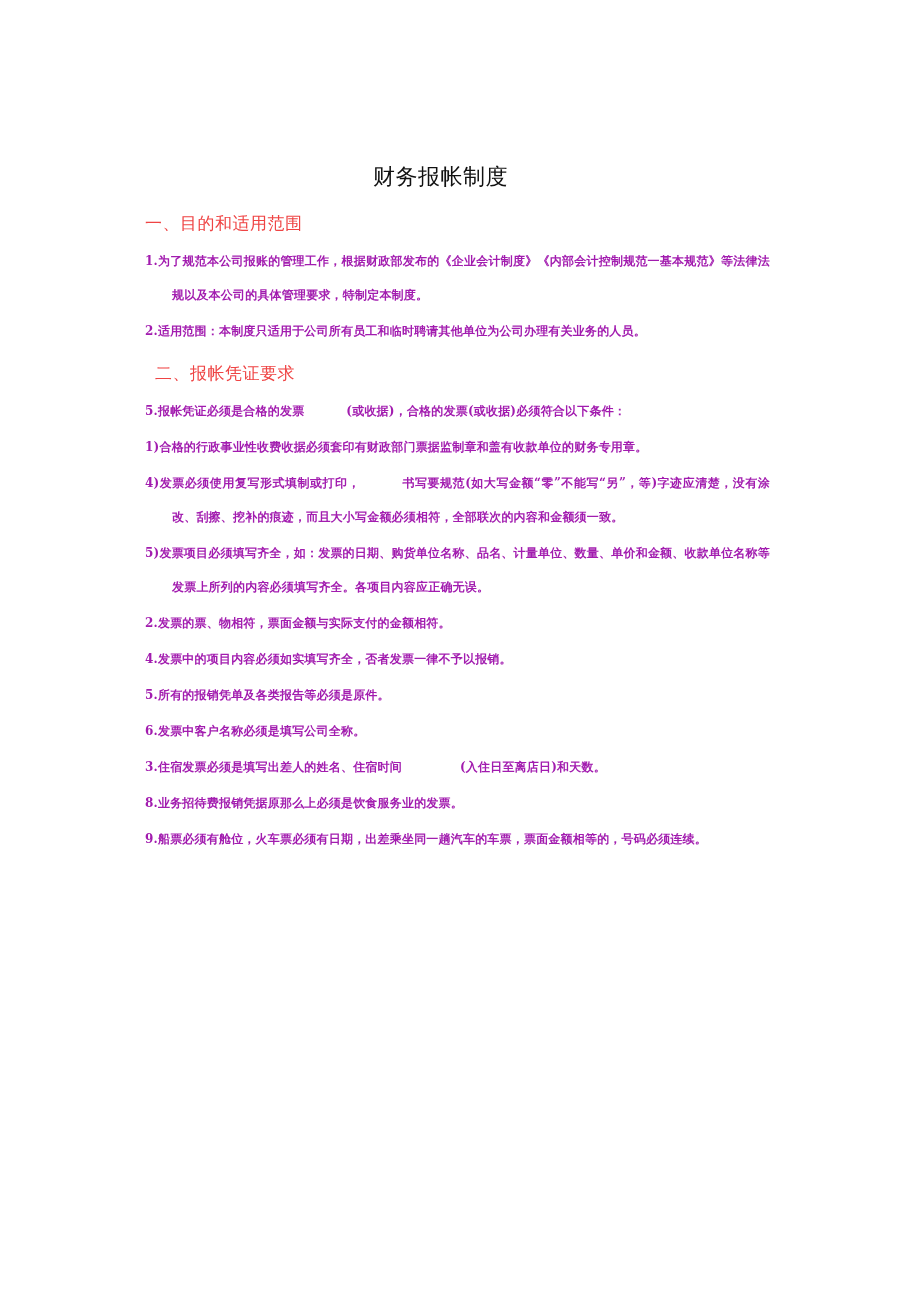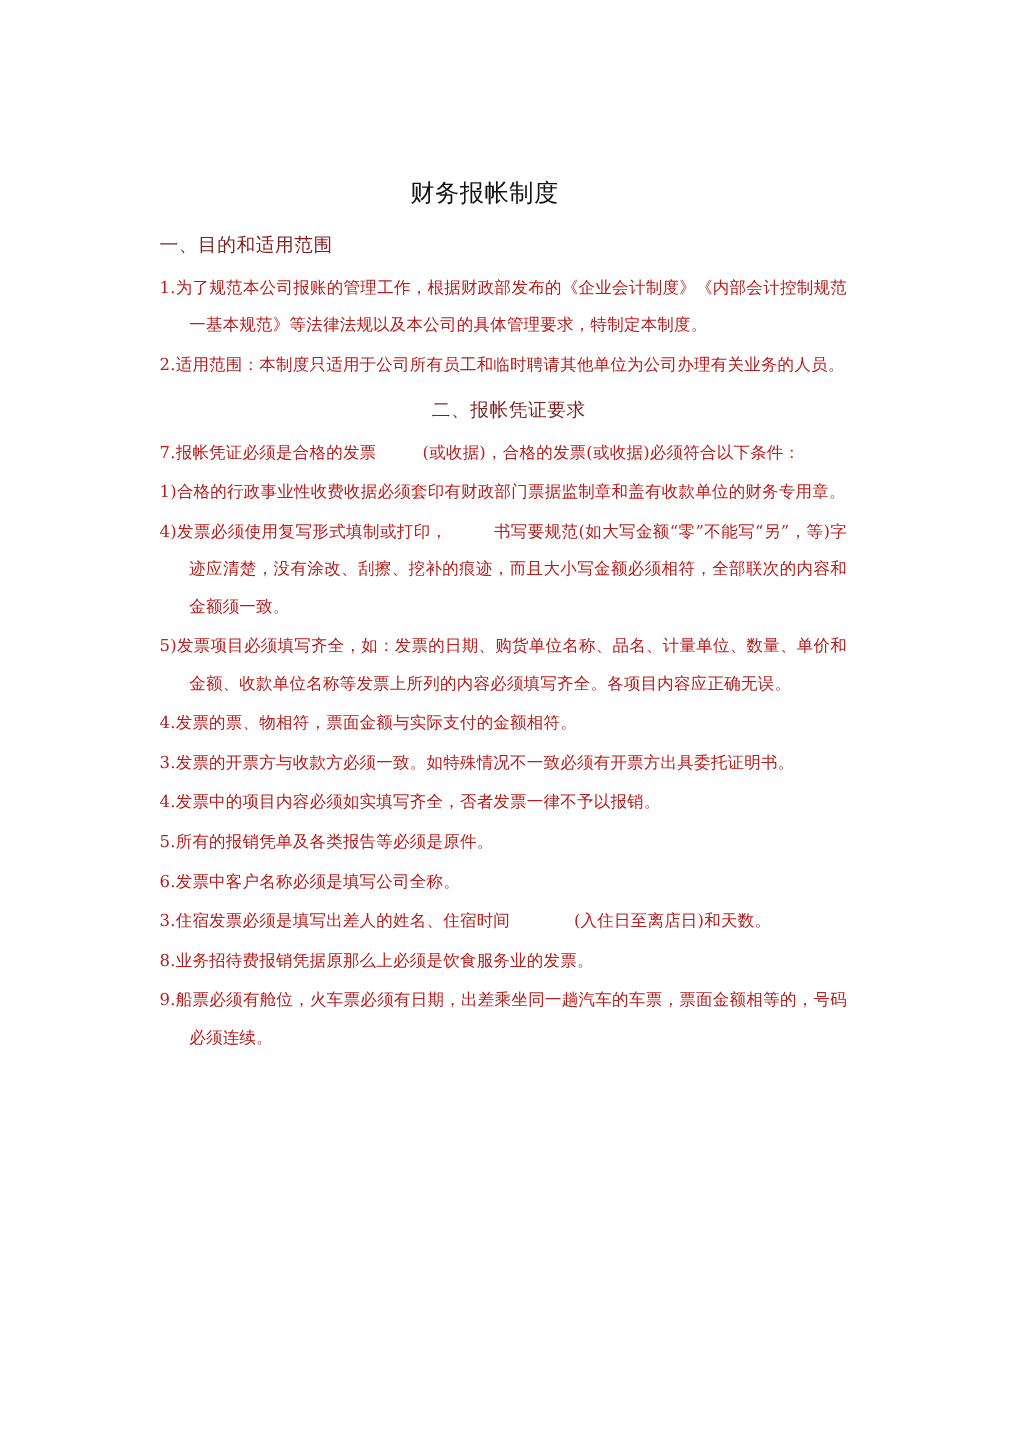--- a/index.html
+++ b/index.html
@@ -36,37 +36,37 @@
     padding-right: 34px;
     letter-spacing: 0.5px;
     color: #111111;
   }
   .section-heading {
     font-size: 17px;
     line-height: 30px;
     font-weight: normal;
     margin: 10px 0 6px 0;
     letter-spacing: 0.5px;
-    color: #7f1d1d;
+    color: #ef4444;
   }
   .section-heading.indented {
     padding-left: 10px;
-    text-align: center;
   }
   .para {
-    font-size: 15px;
+    font-size: 12px;
     line-height: 34px;
     margin: 0 0 2px 0;
     padding-left: 27px;
     text-indent: -27px;
     text-align: justify;
     text-justify: inter-ideograph;
     letter-spacing: 0.2px;
-    color: #b91c1c;
+    color: #a21caf;
     word-break: break-all;
+    font-weight: bold;
   }
   .para .gap {
     display: inline-block;
     width: 42px;
   }
   .para .gap-sm {
     display: inline-block;
     width: 26px;
   }
   .para .gap-lg {
@@ -78,26 +78,25 @@
 <body>
 
 <div class="page">
   <div class="doc-body">
     <h1 class="doc-title">财务报帐制度</h1>
     <div id="sections-root">
         <h2 class="section-heading">一、目的和适用范围</h2>
         <p class="para"><span>1.为了规范本公司报账的管理工作，根据财政部发布的《企业会计制度》《内部会计控制规范一基本规范》等法律法规以及本公司的具体管理要求，特制定本制度。</span></p>
         <p class="para"><span>2.适用范围：本制度只适用于公司所有员工和临时聘请其他单位为公司办理有关业务的人员。</span></p>
         <h2 class="section-heading indented">二、报帐凭证要求</h2>
-        <p class="para"><span>7.报帐凭证必须是合格的发票</span><span class="gap"></span><span>(或收据)，合格的发票(或收据)必须符合以下条件：</span></p>
+        <p class="para"><span>5.报帐凭证必须是合格的发票</span><span class="gap"></span><span>(或收据)，合格的发票(或收据)必须符合以下条件：</span></p>
         <p class="para"><span>1)合格的行政事业性收费收据必须套印有财政部门票据监制章和盖有收款单位的财务专用章。</span></p>
         <p class="para"><span>4)发票必须使用复写形式填制或打印，</span><span class="gap"></span><span>书写要规范(如大写金额“零”不能写“另”，等)字迹应清楚，没有涂改、刮擦、挖补的痕迹，而且大小写金额必须相符，全部联次的内容和金额须一致。</span></p>
         <p class="para"><span>5)发票项目必须填写齐全，如：发票的日期、购货单位名称、品名、计量单位、数量、单价和金额、收款单位名称等发票上所列的内容必须填写齐全。各项目内容应正确无误。</span></p>
-        <p class="para"><span>4.发票的票、物相符，票面金额与实际支付的金额相符。</span></p>
-        <p class="para"><span>3.发票的开票方与收款方必须一致。如特殊情况不一致必须有开票方出具委托证明书。</span></p>
+        <p class="para"><span>2.发票的票、物相符，票面金额与实际支付的金额相符。</span></p>
         <p class="para"><span>4.发票中的项目内容必须如实填写齐全，否者发票一律不予以报销。</span></p>
         <p class="para"><span>5.所有的报销凭单及各类报告等必须是原件。</span></p>
         <p class="para"><span>6.发票中客户名称必须是填写公司全称。</span></p>
         <p class="para"><span>3.住宿发票必须是填写出差人的姓名、住宿时间</span><span class="gap-lg"></span><span>(入住日至离店日)和天数。</span></p>
         <p class="para"><span>8.业务招待费报销凭据原那么上必须是饮食服务业的发票。</span></p>
         <p class="para"><span>9.船票必须有舱位，火车票必须有日期，出差乘坐同一趟汽车的车票，票面金额相等的，号码必须连续。</span></p>
       </div>
   </div>
 </div>
 

